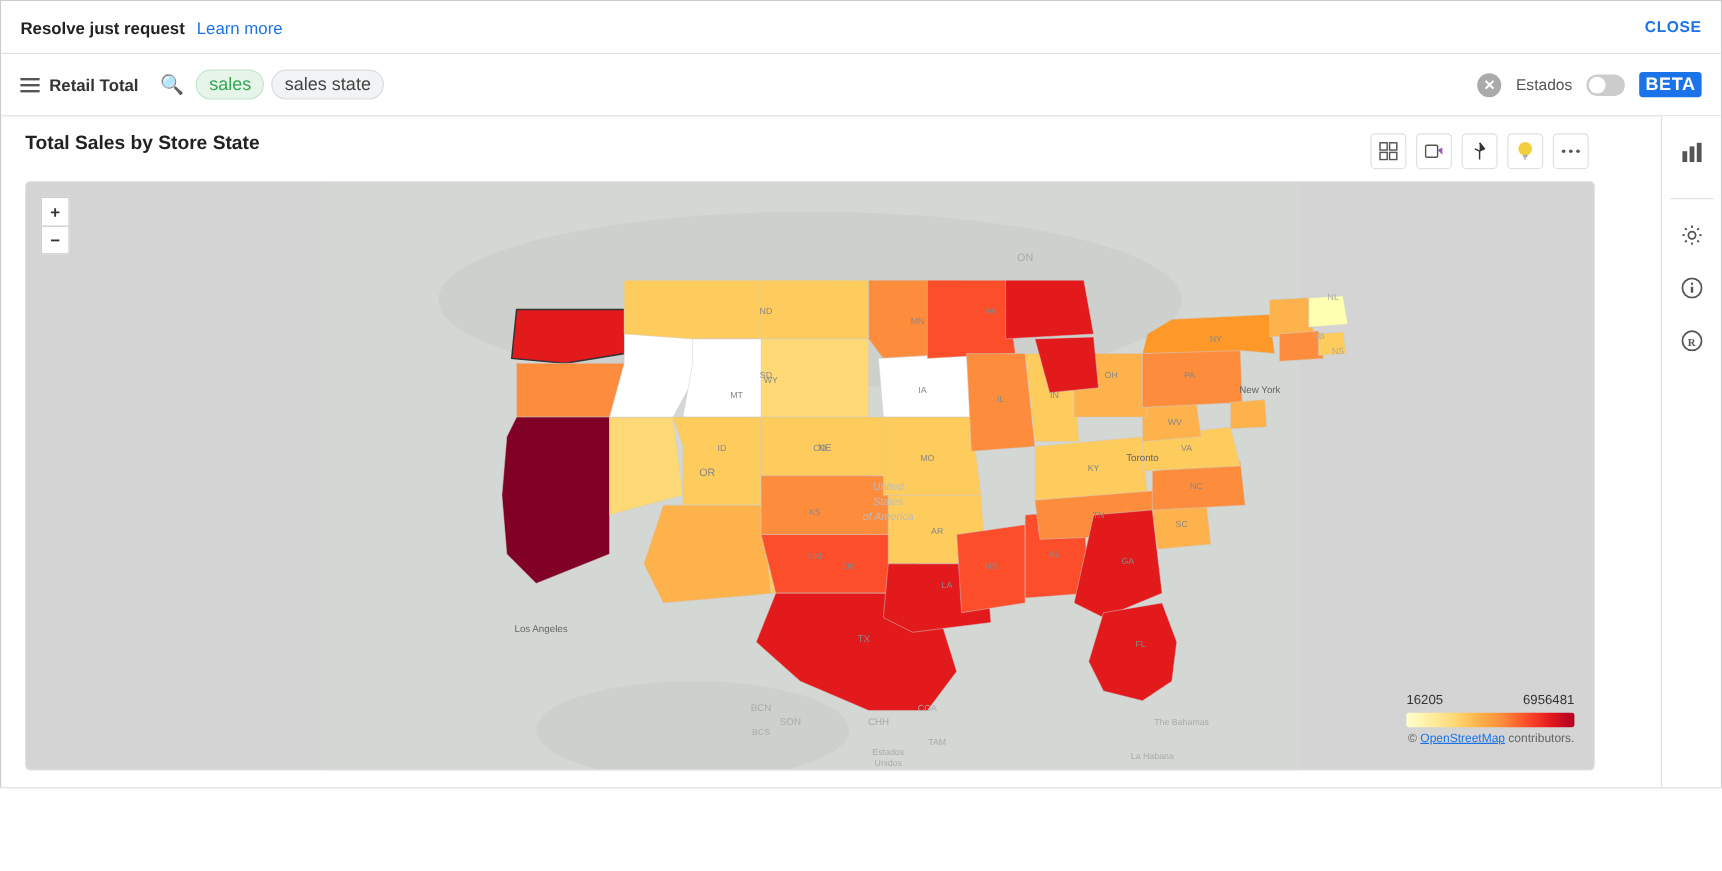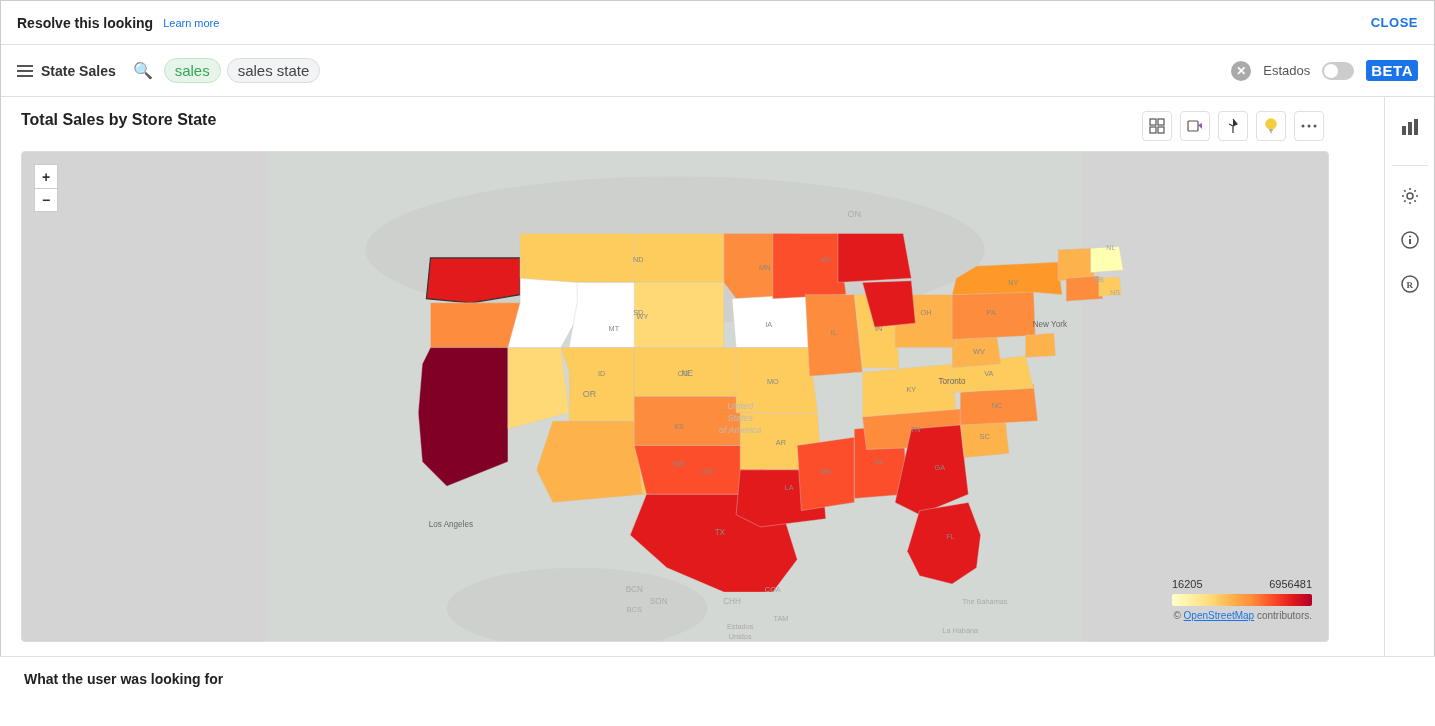--- a/index.html
+++ b/index.html
@@ -5,21 +5,21 @@
     * { box-sizing: border-box; margin: 0; padding: 0; }
     body { font-family: -apple-system, BlinkMacSystemFont, 'Segoe UI', sans-serif; background: #fff; width: 1435px; height: 726px; overflow: hidden; border: 1px solid #ccc; }
 
     
     .top-bar {
       display: flex; align-items: center; justify-content: space-between;
       padding: 6px 16px; border-bottom: 1px solid #e0e0e0; height: 44px; background: #fff;
     }
     .top-bar-left { display: flex; align-items: center; gap: 10px; }
     .top-bar-title { font-size: 14px; font-weight: 600; color: #222; }
-    .learn-more-link { font-size: 11px; color: #1a73e8; text-decoration: none; cursor: pointer; }
+    .learn-more-link { font-size: 14px; color: #1a73e8; text-decoration: none; cursor: pointer; }
     .close-btn { font-size: 13px; font-weight: 700; color: #1a73e8; cursor: pointer; letter-spacing: 0.5px; }
 
     
     .search-bar {
       display: flex; align-items: center; padding: 8px 16px; border-bottom: 1px solid #e0e0e0;
       height: 52px; background: #fff; gap: 10px;
     }
     .search-bar-left { display: flex; align-items: center; gap: 8px; }
     .hamburger-icon { display: flex; flex-direction: column; gap: 3px; cursor: pointer; }
     .hamburger-icon span { display: block; width: 16px; height: 2px; background: #555; }
@@ -94,34 +94,34 @@
     
     .content-wrapper { position: relative; flex: 1; display: flex; flex-direction: column; }
     .chart-header { display: flex; align-items: center; justify-content: space-between; margin-bottom: 10px; }
     .chart-tools { display: flex; align-items: center; gap: 8px; }
   </style>
 </head>
 <body>
 
 <div class="top-bar">
   <div class="top-bar-left">
-    <span class="top-bar-title">Resolve this looking</span>
+    <span class="top-bar-title">Resolve just request</span>
     <a class="learn-more-link">Learn more</a>
   </div>
   <span class="close-btn">CLOSE</span>
 </div>
 
 <div class="search-bar">
   <div class="search-bar-left">
     <div class="hamburger-icon">
       <span></span>
       <span></span>
       <span></span>
     </div>
-    <span class="retail-sales-label">State Sales</span>
+    <span class="retail-sales-label">Retail Total</span>
   </div>
 
   <span class="search-icon">🔍</span>
 
   <div class="search-tags">
     <span class="tag tag-green">sales</span>
     <span class="tag tag-gray">sales state</span>
   </div>
 
   <div class="search-right">
@@ -396,14 +396,13 @@
       <svg width="18" height="18" viewBox="0 0 18 18">
         <circle cx="9" cy="9" r="8" stroke="#555" stroke-width="1.5" fill="none"></circle>
         <text x="5.5" y="13" font-size="9" font-weight="bold" fill="#555" font-family="serif">R</text>
       </svg>
     </div>
   </div>
 
 </div>
 
 <div class="bottom-section">
-  <div class="bottom-title">What the user was looking for</div>
 </div>
 
 </body></html>

